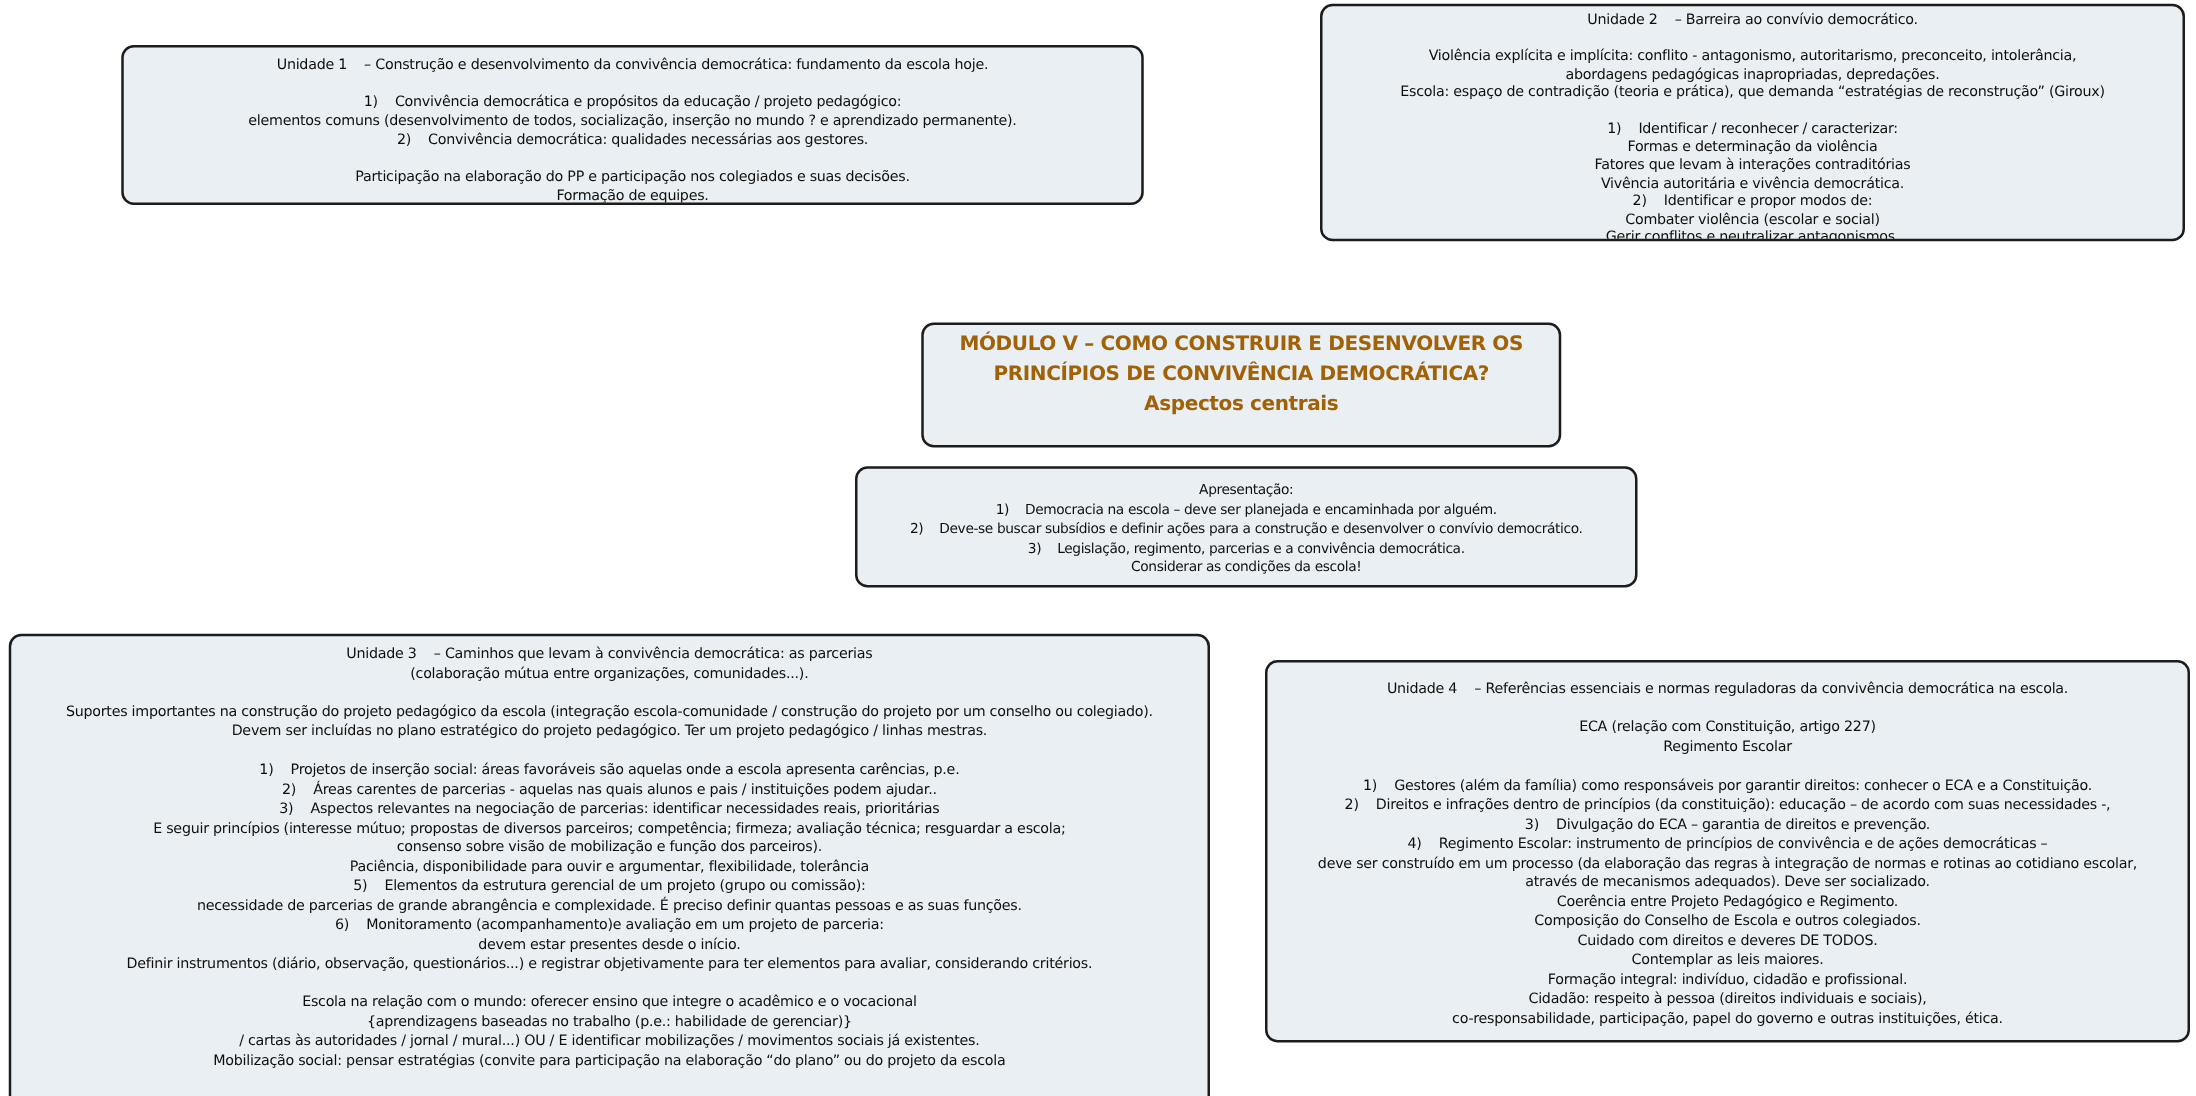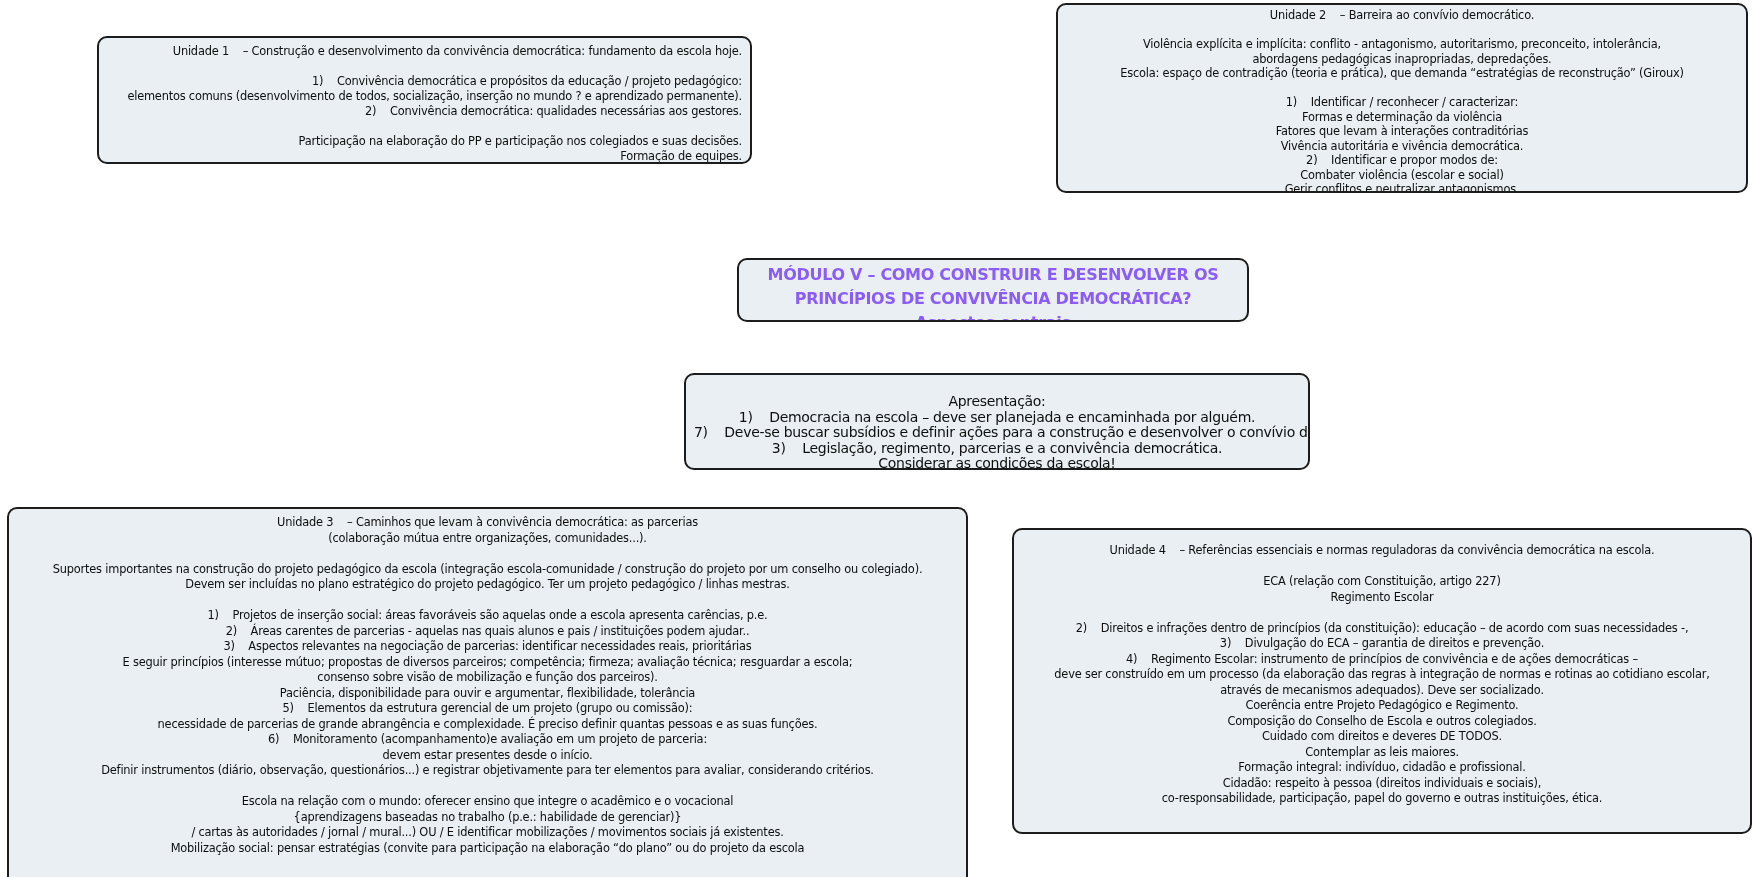--- a/index.html
+++ b/index.html
@@ -26,35 +26,35 @@
     font-size: 11.4px;
     letter-spacing: -0.2px;
     line-height: 15px;
     padding: 6px 8px 0 8px;
     overflow: hidden;
   }
   .line {
     white-space: pre;
   }
   
-  .box--u1 { left: 97px;  top: 36px;  width: 655px; height: 128px; line-height: 15px;  padding-top: 6px; text-align: right; }
+  .box--u1 { left: 97px;  top: 36px;  width: 818px; height: 128px; line-height: 15px;  padding-top: 6px; }
   
   .box--u2 { left: 1056px; top: 3px;  width: 692px; height: 190px; line-height: 14.5px; padding-top: 3px; }
   
   .box--title {
-    left: 737px; top: 258px; width: 512px; height: 64px;
+    left: 737px; top: 258px; width: 512px; height: 100px;
     font-weight: bold;
     font-size: 16px;
     letter-spacing: -0.3px;
     line-height: 24px;
     padding-top: 3px;
-    color: #8b5cf6;
+    color: #a16207;
   }
   
-  .box--apres { left: 684px; top: 373px; width: 626px; height: 97px; font-size: 14px; letter-spacing: -0.3px; line-height: 15.5px; padding-top: 19px; }
+  .box--apres { left: 684px; top: 373px; width: 626px; height: 97px; font-size: 11px; letter-spacing: -0.3px; line-height: 15.5px; padding-top: 9px; }
   
   .box--u3 { left: 7px;   top: 507px; width: 961px; height: 459px; line-height: 15.5px; padding-top: 6px; }
   
   .box--u4 { left: 1012px; top: 528px; width: 740px; height: 306px; line-height: 15.5px; padding-top: 13px; }
 </style>
 </head>
 <body>
 
 <div class="canvas">
 
@@ -87,21 +87,21 @@
 
   <div class="box box--title">
       <div class="line">MÓDULO V – COMO CONSTRUIR E DESENVOLVER OS</div>
       <div class="line">PRINCÍPIOS DE CONVIVÊNCIA DEMOCRÁTICA?</div>
       <div class="line">Aspectos centrais</div>
     </div>
 
   <div class="box box--apres">
       <div class="line">Apresentação:</div>
       <div class="line">1)    Democracia na escola – deve ser planejada e encaminhada por alguém.</div>
-      <div class="line">7)    Deve-se buscar subsídios e definir ações para a construção e desenvolver o convívio democrático.</div>
+      <div class="line">2)    Deve-se buscar subsídios e definir ações para a construção e desenvolver o convívio democrático.</div>
       <div class="line">3)    Legislação, regimento, parcerias e a convivência democrática.</div>
       <div class="line">Considerar as condições da escola!</div>
     </div>
 
   <div class="box box--u3">
       <div class="line">Unidade 3    – Caminhos que levam à convivência democrática: as parcerias</div>
       <div class="line">(colaboração mútua entre organizações, comunidades...).</div>
       <div class="line">&nbsp;</div>
       <div class="line">Suportes importantes na construção do projeto pedagógico da escola (integração escola-comunidade / construção do projeto por um conselho ou colegiado).</div>
       <div class="line">Devem ser incluídas no plano estratégico do projeto pedagógico. Ter um projeto pedagógico / linhas mestras.</div>
@@ -123,20 +123,21 @@
       <div class="line">/ cartas às autoridades / jornal / mural...) OU / E identificar mobilizações / movimentos sociais já existentes.</div>
       <div class="line">Mobilização social: pensar estratégias (convite para participação na elaboração “do plano” ou do projeto da escola</div>
     </div>
 
   <div class="box box--u4">
       <div class="line">Unidade 4    – Referências essenciais e normas reguladoras da convivência democrática na escola.</div>
       <div class="line">&nbsp;</div>
       <div class="line">ECA (relação com Constituição, artigo 227)</div>
       <div class="line">Regimento Escolar</div>
       <div class="line">&nbsp;</div>
+      <div class="line">1)    Gestores (além da família) como responsáveis por garantir direitos: conhecer o ECA e a Constituição.</div>
       <div class="line">2)    Direitos e infrações dentro de princípios (da constituição): educação – de acordo com suas necessidades -,</div>
       <div class="line">3)    Divulgação do ECA – garantia de direitos e prevenção.</div>
       <div class="line">4)    Regimento Escolar: instrumento de princípios de convivência e de ações democráticas –</div>
       <div class="line">deve ser construído em um processo (da elaboração das regras à integração de normas e rotinas ao cotidiano escolar,</div>
       <div class="line">através de mecanismos adequados). Deve ser socializado.</div>
       <div class="line">Coerência entre Projeto Pedagógico e Regimento.</div>
       <div class="line">Composição do Conselho de Escola e outros colegiados.</div>
       <div class="line">Cuidado com direitos e deveres DE TODOS.</div>
       <div class="line">Contemplar as leis maiores.</div>
       <div class="line">Formação integral: indivíduo, cidadão e profissional.</div>

